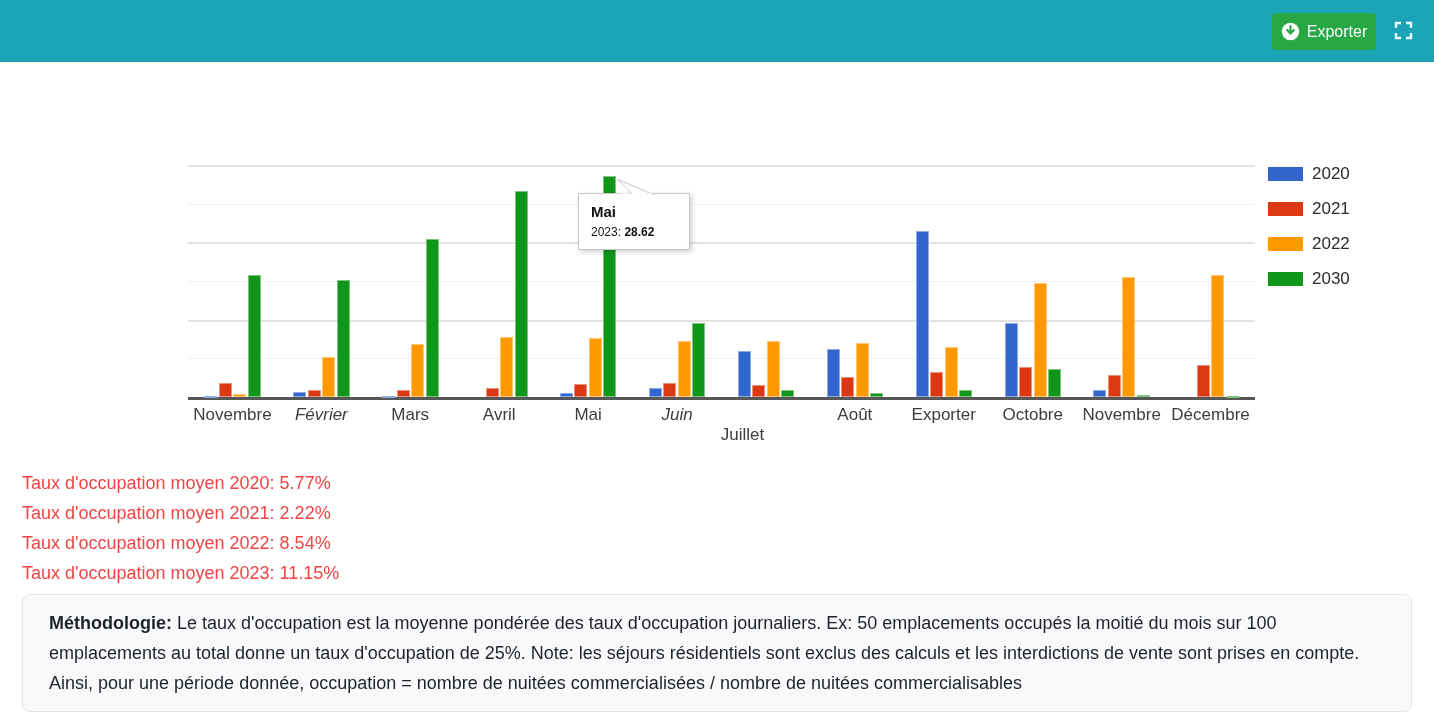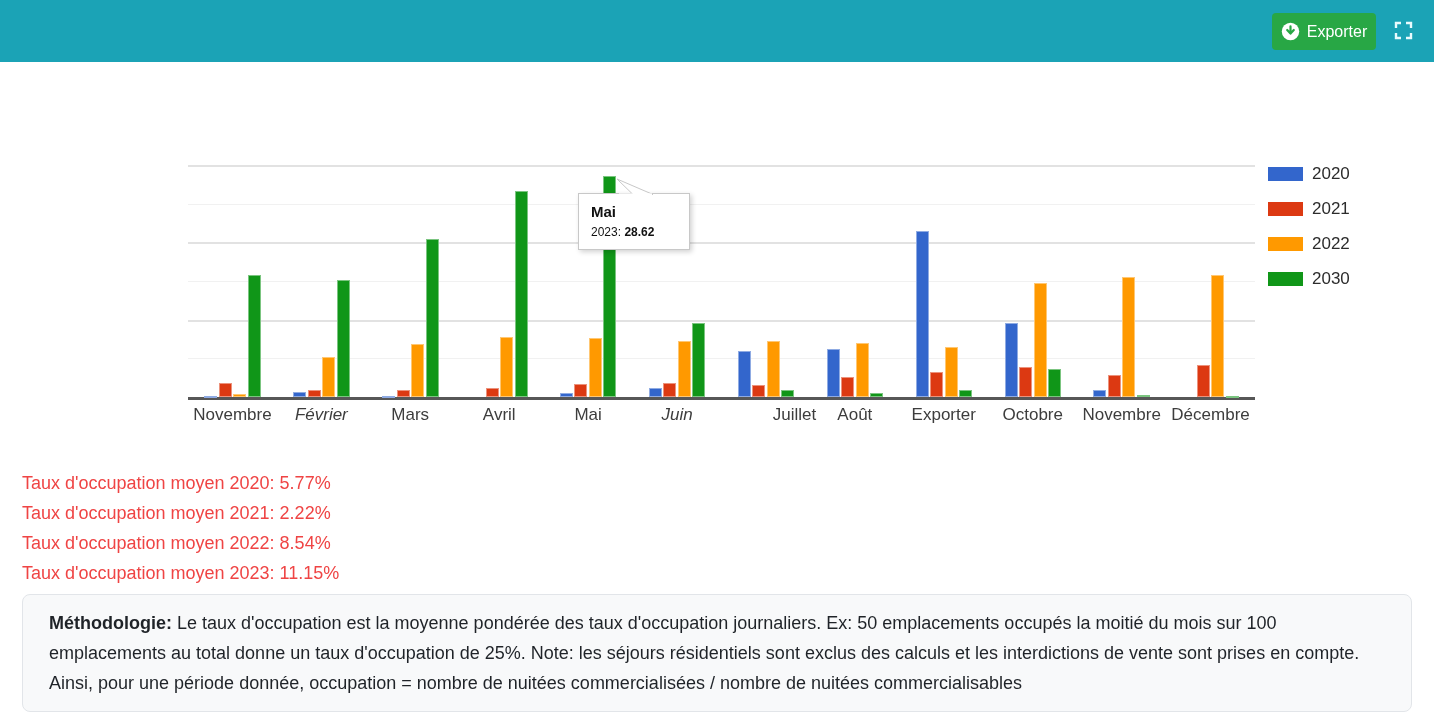--- a/index.html
+++ b/index.html
@@ -143,21 +143,21 @@
       </svg>
       <div class="tt-title">Mai</div>
       <div class="tt-line"><span>2023: </span><b>28.62</b></div>
     </div>
   <div class="x-label" style="left: 188px; width: 88.9px;">Novembre</div>
       <div class="x-label" style="left: 276.9px; width: 88.9px; font-style: italic;">Février</div>
       <div class="x-label" style="left: 365.8px; width: 88.9px;">Mars</div>
       <div class="x-label" style="left: 454.8px; width: 88.9px;">Avril</div>
       <div class="x-label" style="left: 543.7px; width: 88.9px;">Mai</div>
       <div class="x-label" style="left: 632.6px; width: 88.9px; font-style: italic;">Juin</div>
-      <div class="x-label" style="left: 750px; width: 88.9px;">Juillet</div>
+      <div class="x-label" style="left: 698px; width: 88.9px; margin-top: 20px;">Juillet</div>
       <div class="x-label" style="left: 810.4px; width: 88.9px;">Août</div>
       <div class="x-label" style="left: 899.3px; width: 88.9px;">Exporter</div>
       <div class="x-label" style="left: 988.3px; width: 88.9px;">Octobre</div>
       <div class="x-label" style="left: 1077.2px; width: 88.9px;">Novembre</div>
       <div class="x-label" style="left: 1166.1px; width: 88.9px;">Décembre</div>
     </div>
 
   <div id="summary">
     <p>Taux d'occupation moyen 2020: 5.77%</p>
     <p>Taux d'occupation moyen 2021: 2.22%</p>

